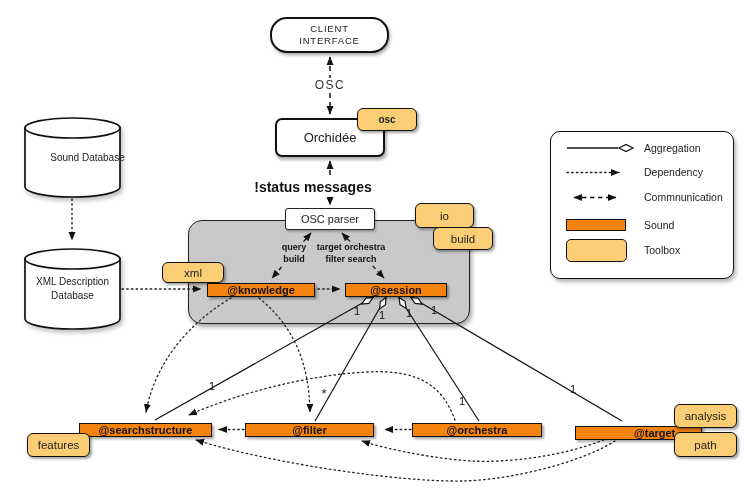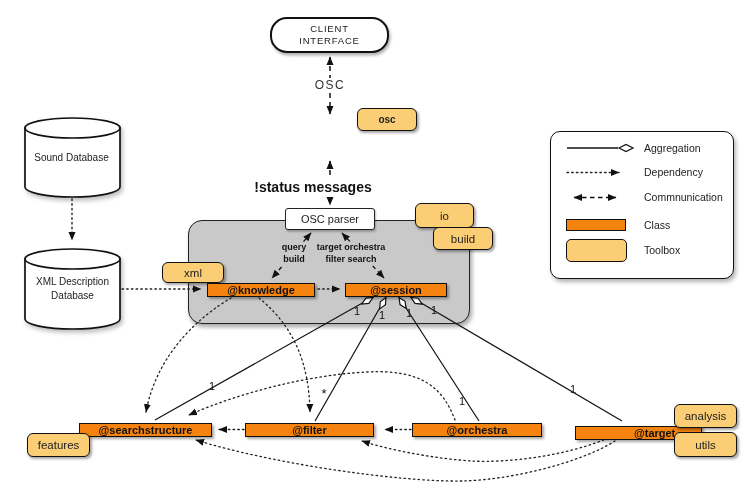--- a/index.html
+++ b/index.html
@@ -113,41 +113,42 @@
 
     <path d="M560,148 L611,148" stroke="#111" stroke-width="1.3" fill="none"></path>
     <path d="M612,148 L619,144.5 L626,148 L619,151.5 Z" fill="#fff" stroke="#111" stroke-width="1.2"></path>
     <path d="M560,172.5 L612,172.5" stroke="#222" stroke-width="1.4" stroke-dasharray="1.5 3.2" stroke-linecap="round" fill="none" marker-end="url(#arr)"></path>
     <path d="M567,197.5 L609,197.5" stroke="#111" stroke-width="1.3" stroke-dasharray="4.5 3.5" fill="none" marker-start="url(#arrs)" marker-end="url(#arr)"></path>
   </svg>
 
   <div class="abs pill layer2" style="left:263px;top:17px;width:119px;height:36px;">CLIENT
 INTERFACE</div>
 
+  <div class="abs whitebox layer2" style="left:268px;top:118px;width:110px;height:39px;">Orchidée</div>
   <div class="abs toolbox bold layer2" style="left:350px;top:108px;width:60px;height:23px;">osc</div>
 
   <div class="abs smallbox layer2" style="left:278px;top:208px;width:90px;height:22px;">OSC parser</div>
 
   <div class="abs toolbox layer2" style="left:408px;top:203px;width:59px;height:25px;">io</div>
   <div class="abs toolbox layer2" style="left:426px;top:227px;width:60px;height:23px;">build</div>
   <div class="abs toolbox layer2" style="left:155px;top:262px;width:62px;height:21px;">xml</div>
 
   <div class="abs classbar layer2" style="left:200px;top:283px;width:108px;height:14px;">@knowledge</div>
   <div class="abs classbar layer2" style="left:338px;top:283px;width:102px;height:14px;">@session</div>
 
   <div class="abs classbar layer2" style="left:72px;top:423px;width:133px;height:14px;">@searchstructure</div>
   <div class="abs classbar layer2" style="left:238px;top:423px;width:129px;height:14px;">@filter</div>
   <div class="abs classbar layer2" style="left:405px;top:423px;width:130px;height:14px;">@orchestra</div>
   <div class="abs classbar layer2" style="left:568px;top:426px;width:127px;height:14px;justify-content:flex-start;padding-left:58px;">@target</div>
 
   <div class="abs toolbox layer3" style="left:20px;top:433px;width:63px;height:24px;">features</div>
   <div class="abs toolbox layer3" style="left:667px;top:404px;width:63px;height:24px;">analysis</div>
-  <div class="abs toolbox layer3" style="left:667px;top:432px;width:63px;height:25px;">utils</div>
+  <div class="abs toolbox layer3" style="left:667px;top:432px;width:63px;height:25px;">path</div>
 
-  <div class="dbtext" style="left:18px;top:151px;width:93px;">Sound Database</div>
+  <div class="dbtext" style="left:34px;top:151px;width:93px;">Sound Database</div>
   <div class="dbtext" style="left:18px;top:275px;width:95px;">XML Description
 Database</div>
 
   <div class="edge-label lab-osc" style="left:304px;top:78px;width:38px;">OSC</div>
   <div class="edge-label lab-status" style="left:247px;top:179px;width:118px;">!status messages</div>
   <div class="edge-label lab-small" style="left:263px;top:242px;width:48px;">query
 build</div>
   <div class="edge-label lab-small" style="left:308px;top:242px;width:72px;">target orchestra
 filter search</div>
 
@@ -158,16 +159,16 @@
   <div class="mult" style="left:200px;top:380px;">1</div>
   <div class="mult" style="left:312px;top:386px;font-size:13px;">*</div>
   <div class="mult" style="left:450px;top:395px;">1</div>
   <div class="mult" style="left:561px;top:383px;">1</div>
 
   <div class="legend-swatch-class" style="left:559px;top:219px;"></div>
   <div class="legend-swatch-toolbox" style="left:559px;top:239px;"></div>
   <div class="legend-label" style="left:637px;top:142px;">Aggregation</div>
   <div class="legend-label" style="left:637px;top:166px;">Dependency</div>
   <div class="legend-label" style="left:637px;top:191px;">Commnunication</div>
-  <div class="legend-label" style="left:637px;top:219px;">Class</div>
+  <div class="legend-label" style="left:637px;top:219px;">Sound</div>
   <div class="legend-label" style="left:637px;top:244px;">Toolbox</div>
 
 </div>
 
 </body></html>

